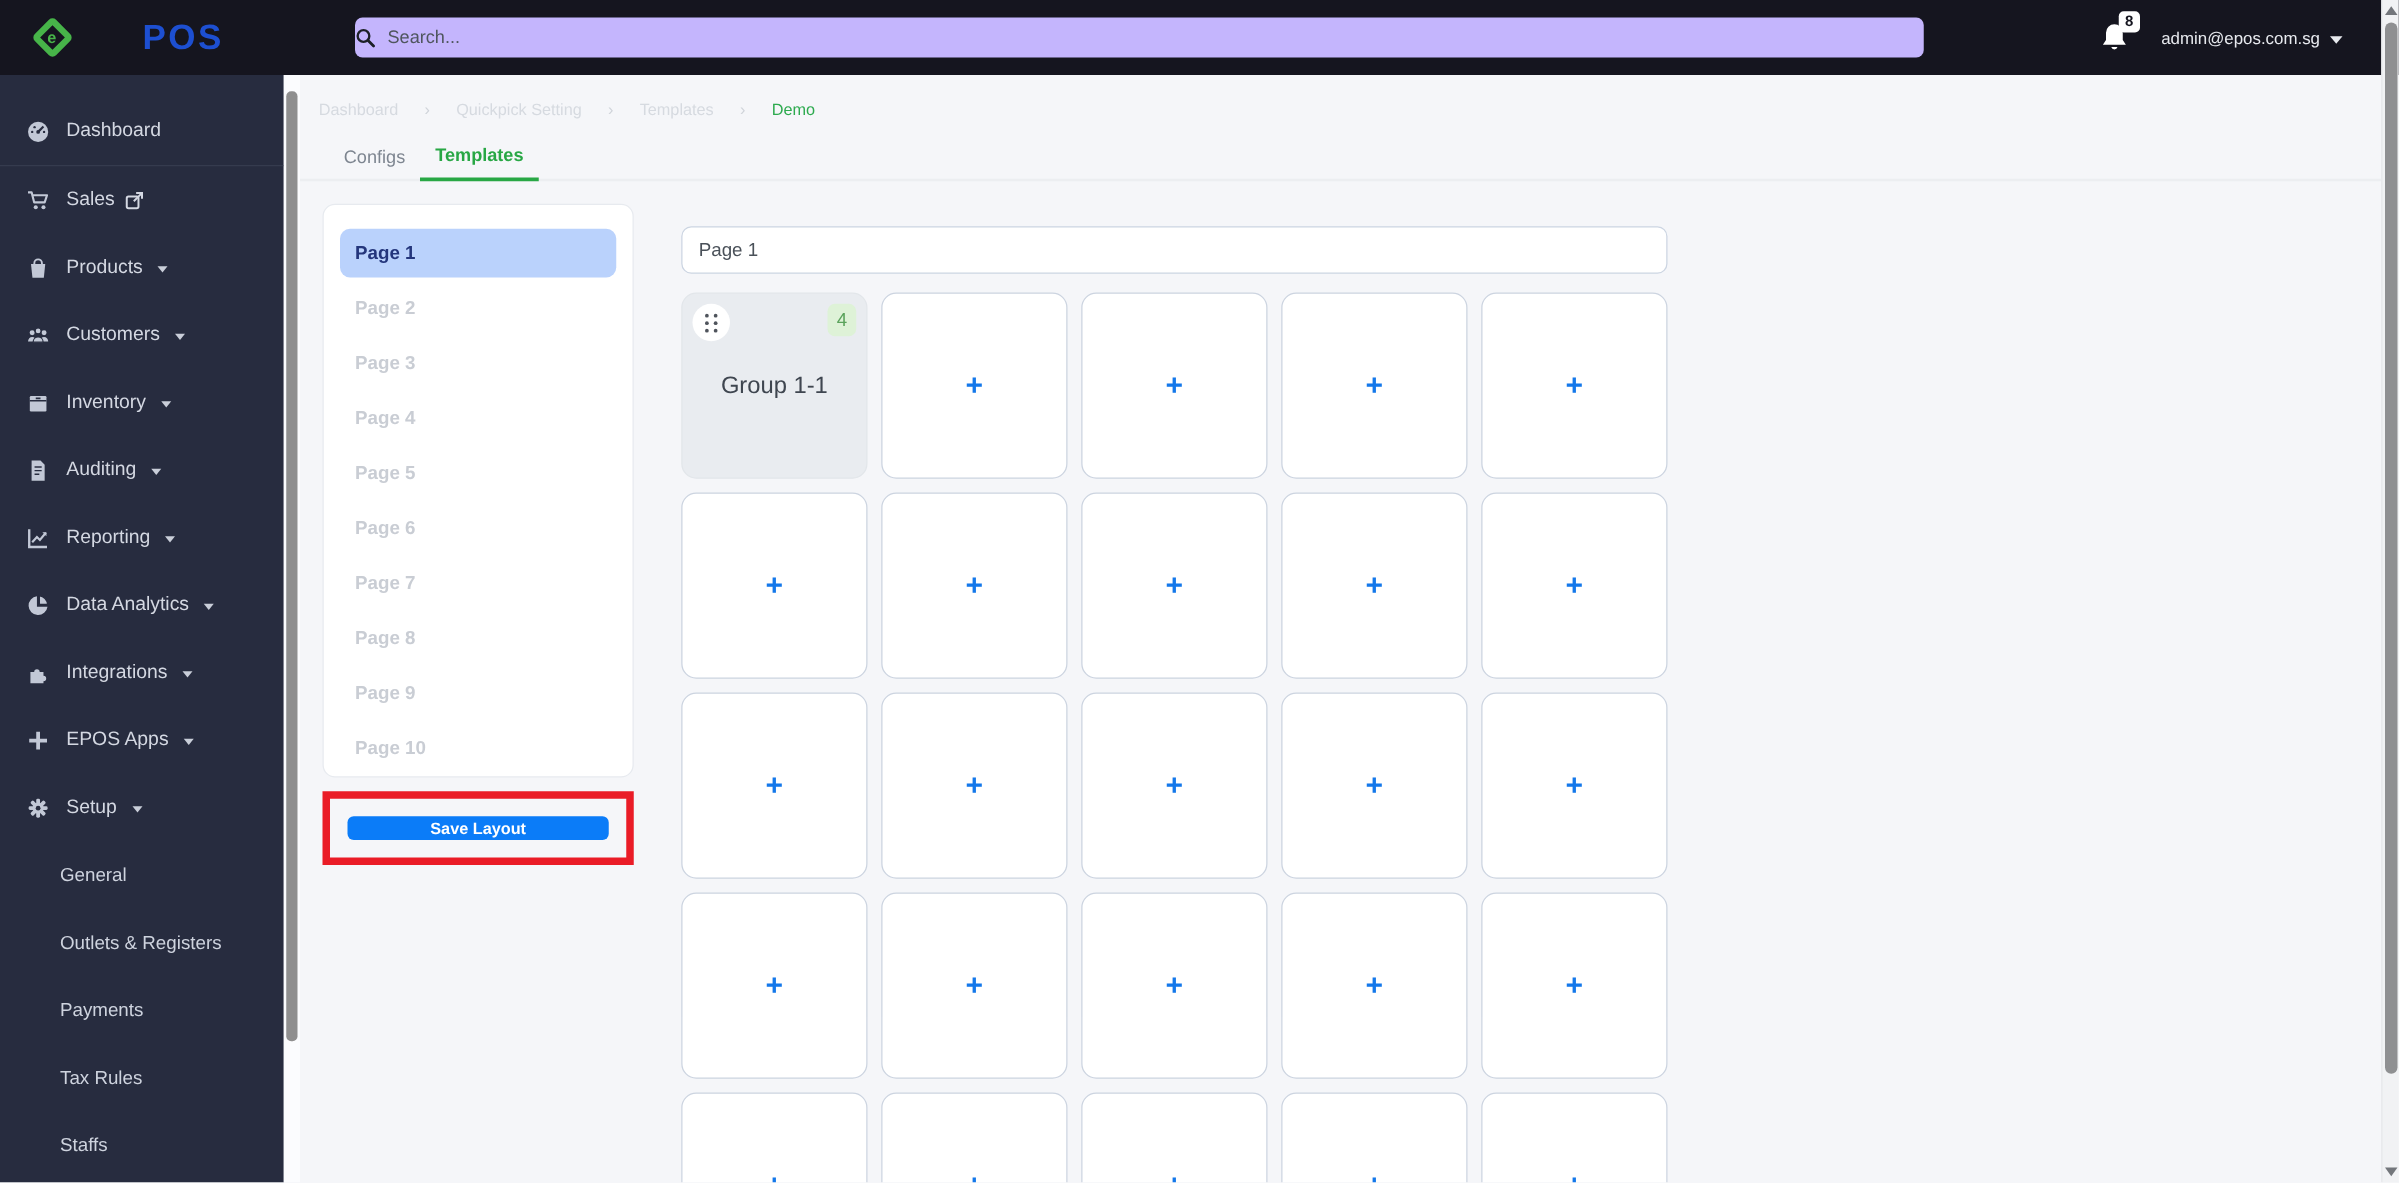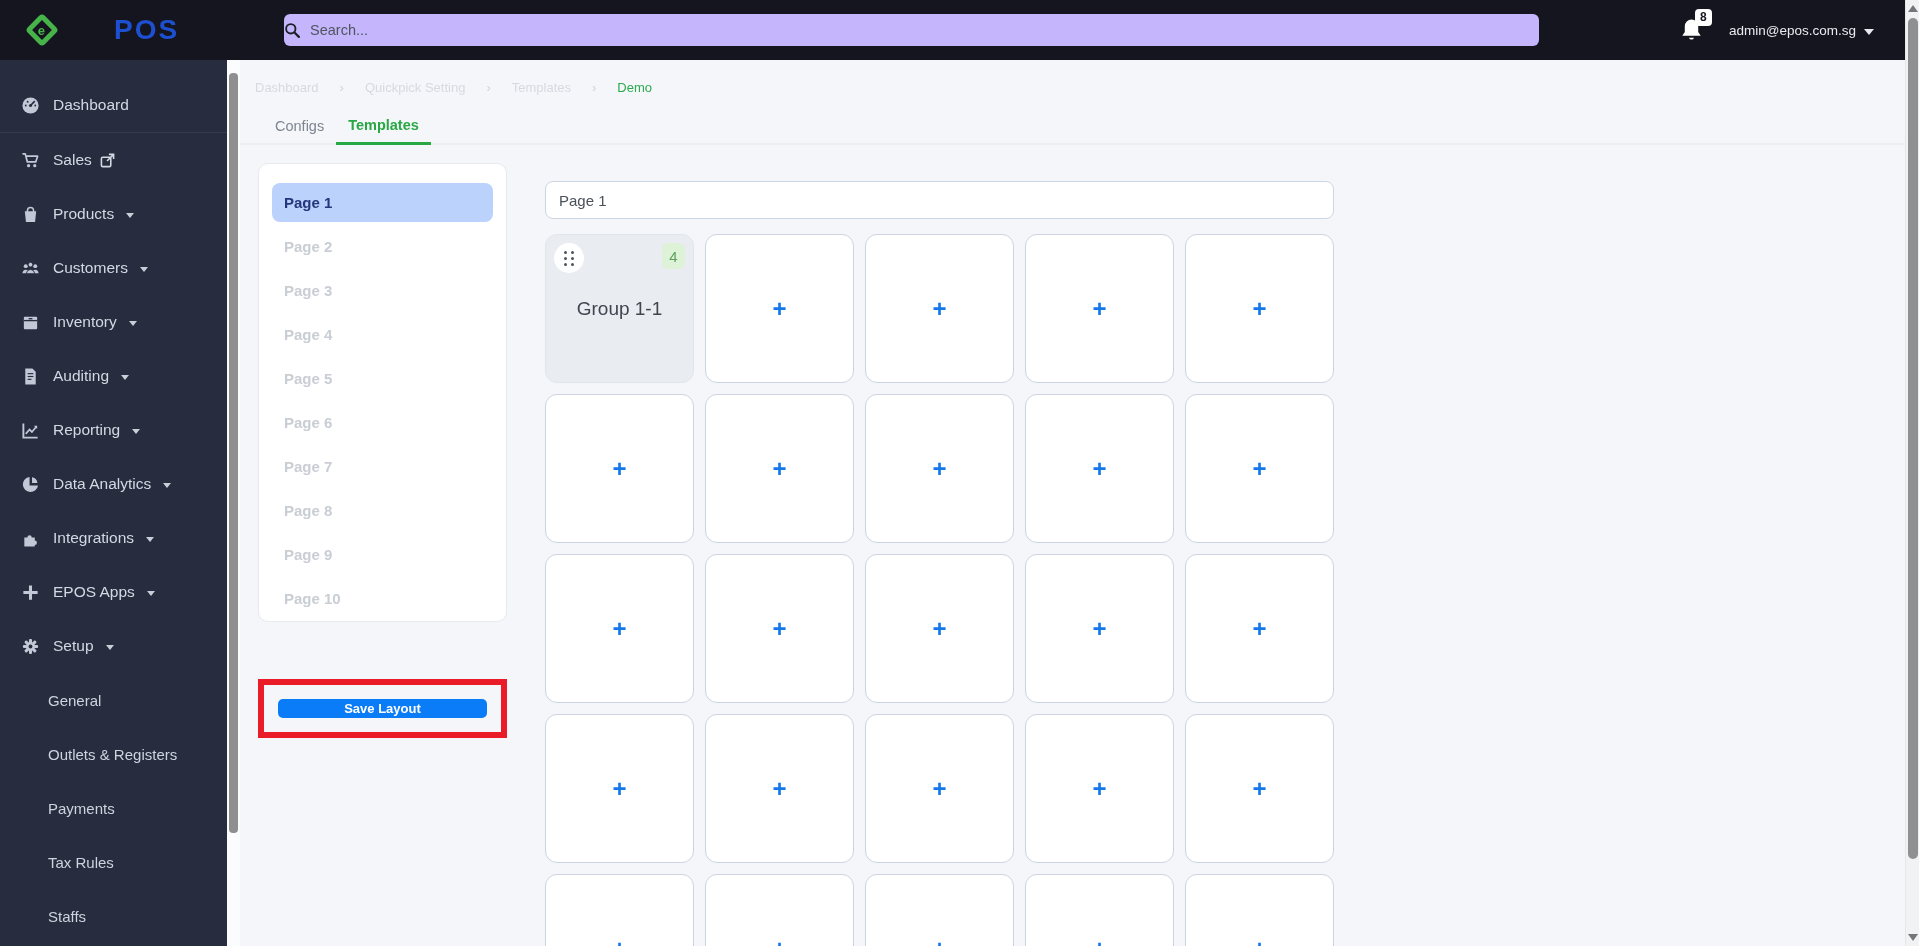--- a/index.html
+++ b/index.html
@@ -49,21 +49,21 @@
   .tabs { position:absolute; left:0; top:47px; right:0; height:38px; border-bottom:2px solid #eceef1; display:flex; padding-left:23px; }
   .tab { padding:0 12px; display:flex; align-items:center; font-size:14.5px; color:#7d8590; cursor:pointer; margin-bottom:-2px; }
   .tab.active { color:#28a745; font-weight:700; border-bottom:3px solid #28a745; }
 
   
   .pages-panel { position:absolute; left:18px; top:103px; width:249px; height:459px; background:#ffffff; border:1px solid #e7eaef; border-radius:10px; padding:19px 13px; }
   .page-pill { height:39px; border-radius:8px; display:flex; align-items:center; padding-left:12px; font-weight:700; font-size:15px; color:#c9cdd4; margin-bottom:5px; cursor:pointer; }
   .page-pill.selected { background:#bad2fc; color:#24367c; }
 
   
-  .save-annotation { position:absolute; left:18px; top:573px; width:249px; height:59px; border:6px solid #ea1c27; padding:14px; background:#f5f6f9;margin-top:46px; }
+  .save-annotation { position:absolute; left:18px; top:573px; width:249px; height:59px; border:6px solid #ea1c27; padding:14px; background:#f5f6f9; }
   .save-btn { width:100%; height:100%; background:#0b7cf8; border:none; border-radius:5px; color:#ffffff; font-weight:700; font-size:13px; font-family:inherit; cursor:pointer; }
 
   
   .editor { position:absolute; left:305px; top:121px; width:789px; }
   .page-name-input { width:789px; height:38px; background:#ffffff; border:1px solid #ccd5e2; border-radius:8px; padding-left:13px; font-size:15px; color:#4a5159; font-family:inherit; outline:none; }
   .grid { margin-top:15px; display:grid; grid-template-columns:repeat(5,149px); grid-auto-rows:149px; gap:11px; }
   .cell { background:#ffffff; border:1px solid #ccd4e0; border-radius:12px; display:flex; align-items:center; justify-content:center; cursor:pointer; }
   .cell .plus { color:#1478ea; font-size:24px; font-weight:800; }
   .cell.group { background:#e9ecf0; border-color:#e2e6ea; position:relative; font-size:19px; color:#3f4650; }
   .drag-handle { position:absolute; top:8px; left:8px; width:30px; height:30px; background:#ffffff; border-radius:50%; display:flex; align-items:center; justify-content:center; cursor:grab; }

